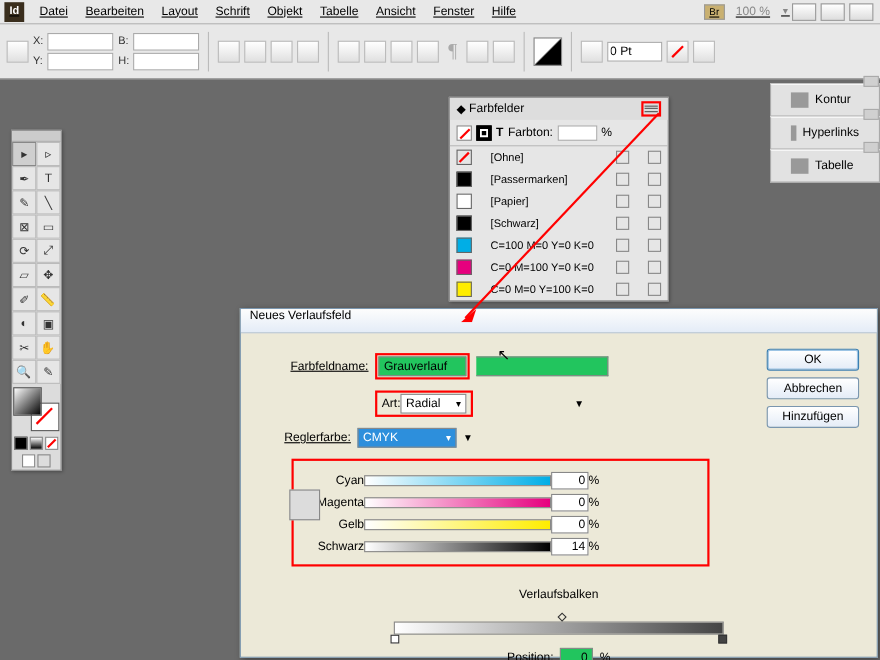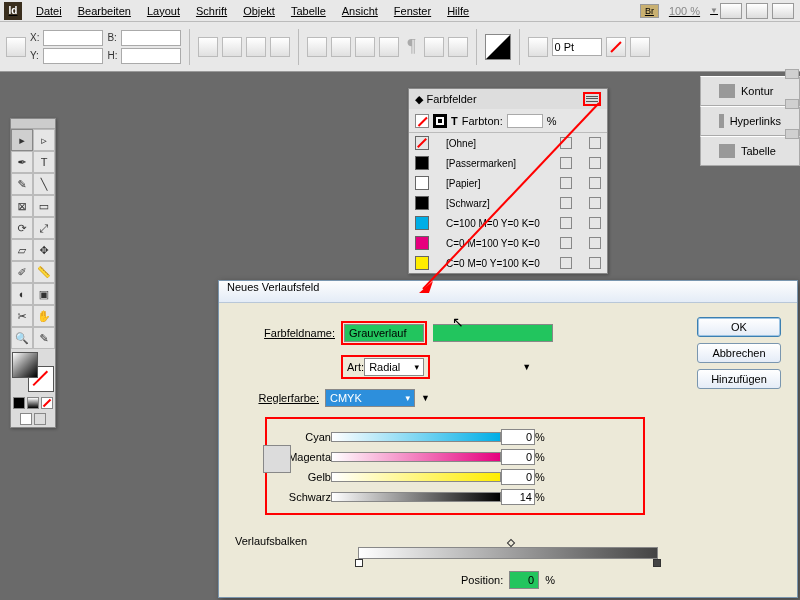--- a/index.html
+++ b/index.html
@@ -335,21 +335,21 @@
         </div>
         <div class="sliderrow">
           <span class="slbl">Schwarz</span>
           <div class="slider black"></div>
           <input class="val" value="14" style="">
           <span class="pct">%</span>
         </div>
       </div>
 
     <div style="height:20px"></div>
-    <div class="row" style="margin-bottom:0">
+    <div class="row" style="justify-content:center;margin-bottom:18px">
       <span>Verlaufsbalken</span>
     </div>
     <div class="gbar">
       <div class="mid"></div>
       <div class="stop" style="left:-4px;background:#fff"></div>
       <div class="stop" style="right:-4px;background:#444"></div>
     </div>
     <div class="row" style="justify-content:center;margin-top:12px">
       <span>Position:</span>
       <input type="text" style="width: 30px; text-align: right;" value="0">

